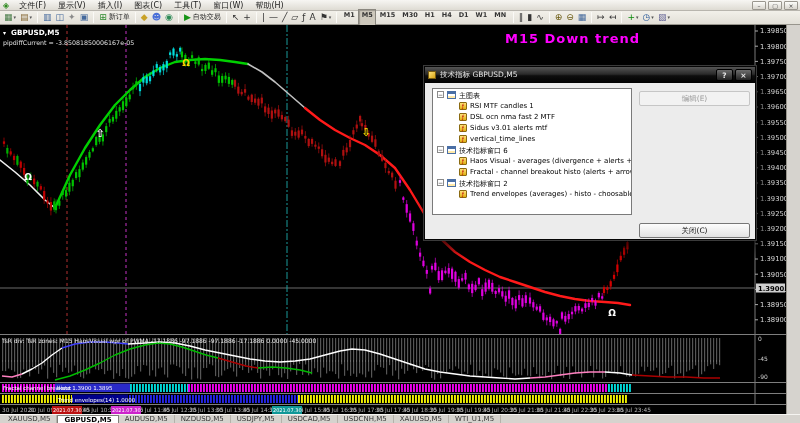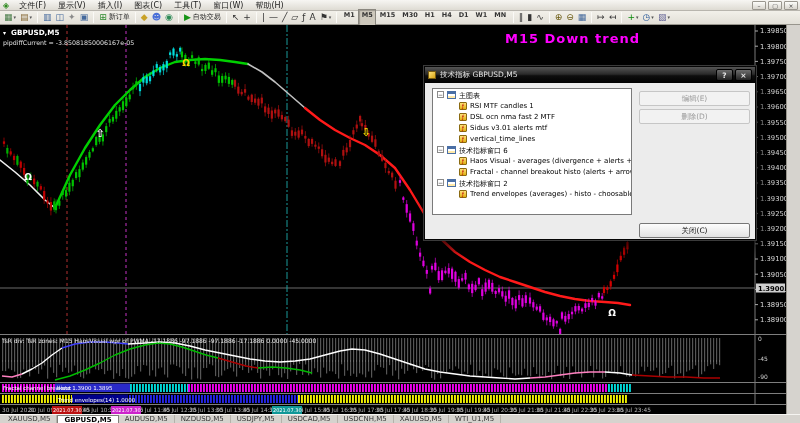--- a/index.html
+++ b/index.html
@@ -1451,16 +1451,15 @@
           <span class="expand">−</span>
           <span class="gicon"></span>
           <span>技术指标窗口 2</span>
         </div>
         <div class="tree-row leaf">
           <span class="licon">ƒ</span>
           <span>Trend envelopes (averages) - histo - choosable symbol nmc</span>
         </div>
       </div>
     <div class="dlg-btn disabled" id="btn-edit">编辑(E)</div>
-    <div class="dlg-btn disabled" id="btn-delete">删除(D)</div>
     <div class="dlg-btn" id="btn-close">关闭(C)</div>
   </div>
 </div>
 
 </body></html>

